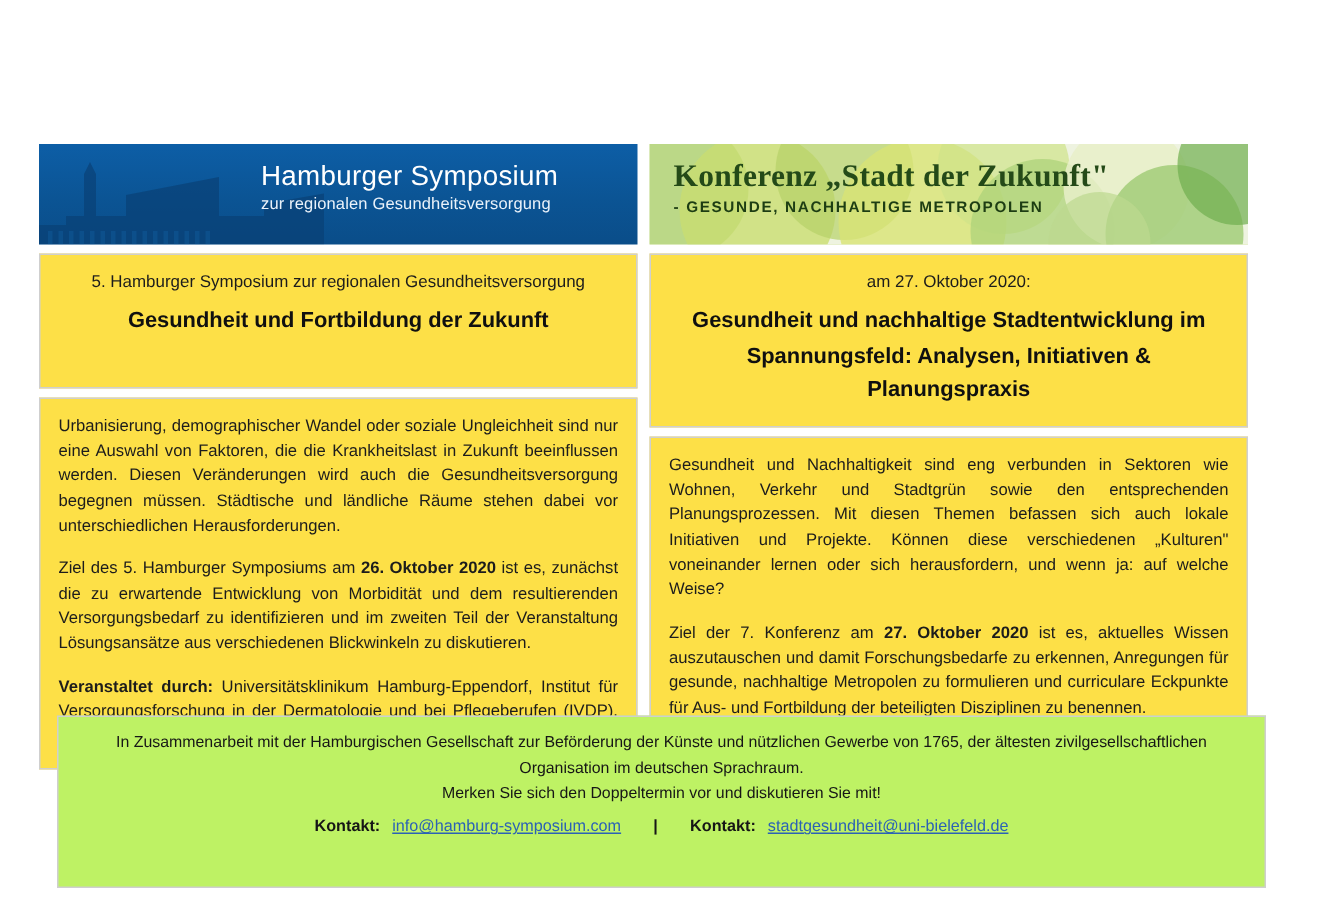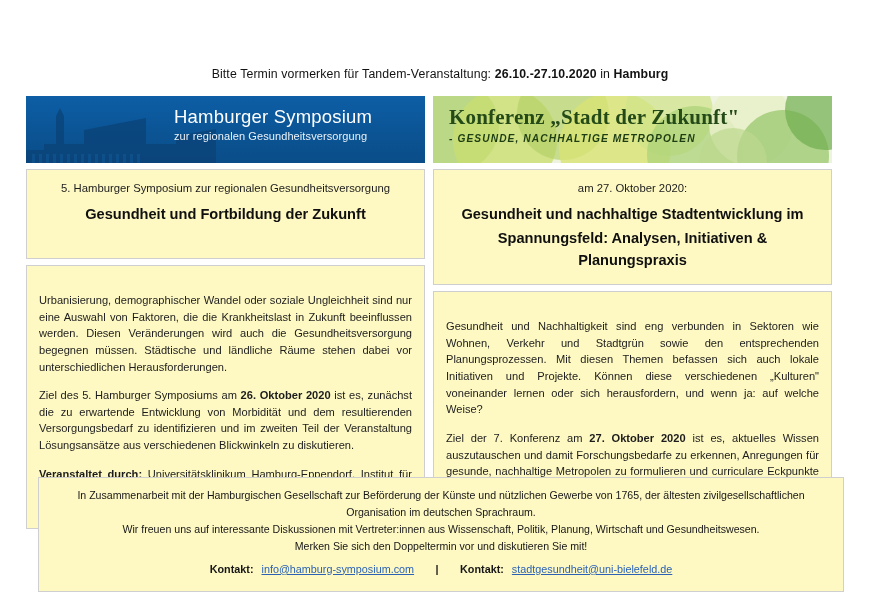--- a/index.html
+++ b/index.html
@@ -108,27 +108,26 @@
     color: #244a18;
     line-height: 1.15;
     letter-spacing: .2px;
   }
   .banner-green .b-sub {
     font-size: 10.2px;
     font-weight: bold;
     color: #1d3d13;
     letter-spacing: 1.1px;
     margin-top: 4px;
-    font-style: italic;
   }
 
   
   .box {
     border: 1px solid #cfcfcf;
-    background: #fef9c3;
+    background: #fde047;
     box-sizing: border-box;
   }
   .box-title {
     margin-top: 6px;
     padding: 10px 14px 12px 14px;
     text-align: center;
     min-height: 90px;
   }
   .t-small {
     font-size: 11.3px;
@@ -138,21 +137,21 @@
   .t-big {
     font-size: 14.6px;
     font-weight: bold;
     line-height: 1.5;
     margin-top: 8px;
     color: #101010;
   }
 
   .box-body {
     margin-top: 6px;
-    padding: 26px 12px 12px 12px;
+    padding: 10px 12px 12px 12px;
     min-height: 213px;
   }
   .para {
     font-size: 11.1px;
     line-height: 1.5;
     text-align: justify;
     text-justify: inter-word;
     color: #1c1c1c;
     margin: 0 0 12px 0;
   }
@@ -164,21 +163,21 @@
   }
 
   
   .footer {
     position: absolute;
     top: 477px;
     left: 38px;
     width: 806px;
     height: 115px;
     border: 1px solid #cfcfcf;
-    background: #fef9c3;
+    background: #bef264;
     box-sizing: border-box;
     text-align: center;
     padding-top: 9px;
   }
   .f-line {
     font-size: 10.6px;
     line-height: 1.62;
     color: #161616;
   }
   .contacts {
@@ -193,23 +192,20 @@
     text-align: center;
     font-weight: bold;
   }
   .contacts .gap-l { display:inline-block; width: 8px; }
 </style>
 </head>
 <body>
 
 <div class="page">
 
-  <div class="toplline-wrap">
-    <span class="topline"><span class="normal">Bitte Termin vormerken für Tandem-Veranstaltung: </span><span>26.10.-27.10.2020</span><span class="normal"> in </span><span>Hamburg</span></span>
-  </div>
 
   <div class="cols">
 
     <div class="col left">
 
       <div class="banner banner-blue">
         <svg class="skyline" viewBox="0 0 190 67" preserveAspectRatio="none">
           <path fill="#0a4073" d="M0,67 L0,54 L18,54 L18,48 L30,48 L30,20 L34,12 L38,20 L38,48 L58,48 L58,34 L120,22 L120,48 L150,48 L150,40 L190,33 L190,67 Z"></path>
           <rect fill="#0a4073" x="58" y="40" width="62" height="4"></rect>
           <g fill="#14609e" opacity=".55">
@@ -281,21 +277,20 @@
         <p class="para">Gesundheit und Nachhaltigkeit sind eng verbunden in Sektoren wie Wohnen, Verkehr und Stadtgrün sowie den entsprechenden Planungsprozessen. Mit diesen Themen befassen sich auch lokale Initiativen und Projekte. Können diese verschiedenen „Kulturen" voneinander lernen oder sich herausfordern, und wenn ja: auf welche Weise?</p>
         <p class="para"><span>Ziel der 7. Konferenz am </span><b>27. Oktober 2020</b><span> ist es, aktuelles Wissen auszutauschen und damit Forschungsbedarfe zu erkennen, Anregungen für gesunde, nachhaltige Metropolen zu formulieren und curriculare Eckpunkte für Aus- und Fortbildung der beteiligten Disziplinen zu benennen.</span></p>
         <p class="para"><b>Veranstaltet durch:</b><span> Universität Bielefeld, Fakultät für Gesundheitswissenschaften und HafenCity Universität Hamburg. Gefördert durch die Fritz und Hildegard Berg-Stiftung im Dt. Stiftungszentrum. Info: </span><a class="link" href="#">www.stadt-und-gesundheit.de</a></p>
       </div>
     </div>
   </div>
 
   <div class="footer">
     <div class="f-line">In Zusammenarbeit mit der Hamburgischen Gesellschaft zur Beförderung der Künste und nützlichen Gewerbe von 1765, der ältesten zivilgesellschaftlichen</div>
     <div class="f-line">Organisation im deutschen Sprachraum.</div>
-    <div class="f-line">Wir freuen uns auf interessante Diskussionen mit Vertreter:innen aus Wissenschaft, Politik, Planung, Wirtschaft und Gesundheitswesen.</div>
     <div class="f-line">Merken Sie sich den Doppeltermin vor und diskutieren Sie mit!</div>
 
     <div class="contacts">
       <span class="lbl">Kontakt:</span><span class="gap-l"></span><a class="link" href="#">info@hamburg-symposium.com</a><span class="sep">|</span><span class="lbl">Kontakt:</span><span class="gap-l"></span><a class="link" href="#">stadtgesundheit@uni-bielefeld.de</a>
     </div>
   </div>
 
 </div>
 
 </body></html>

